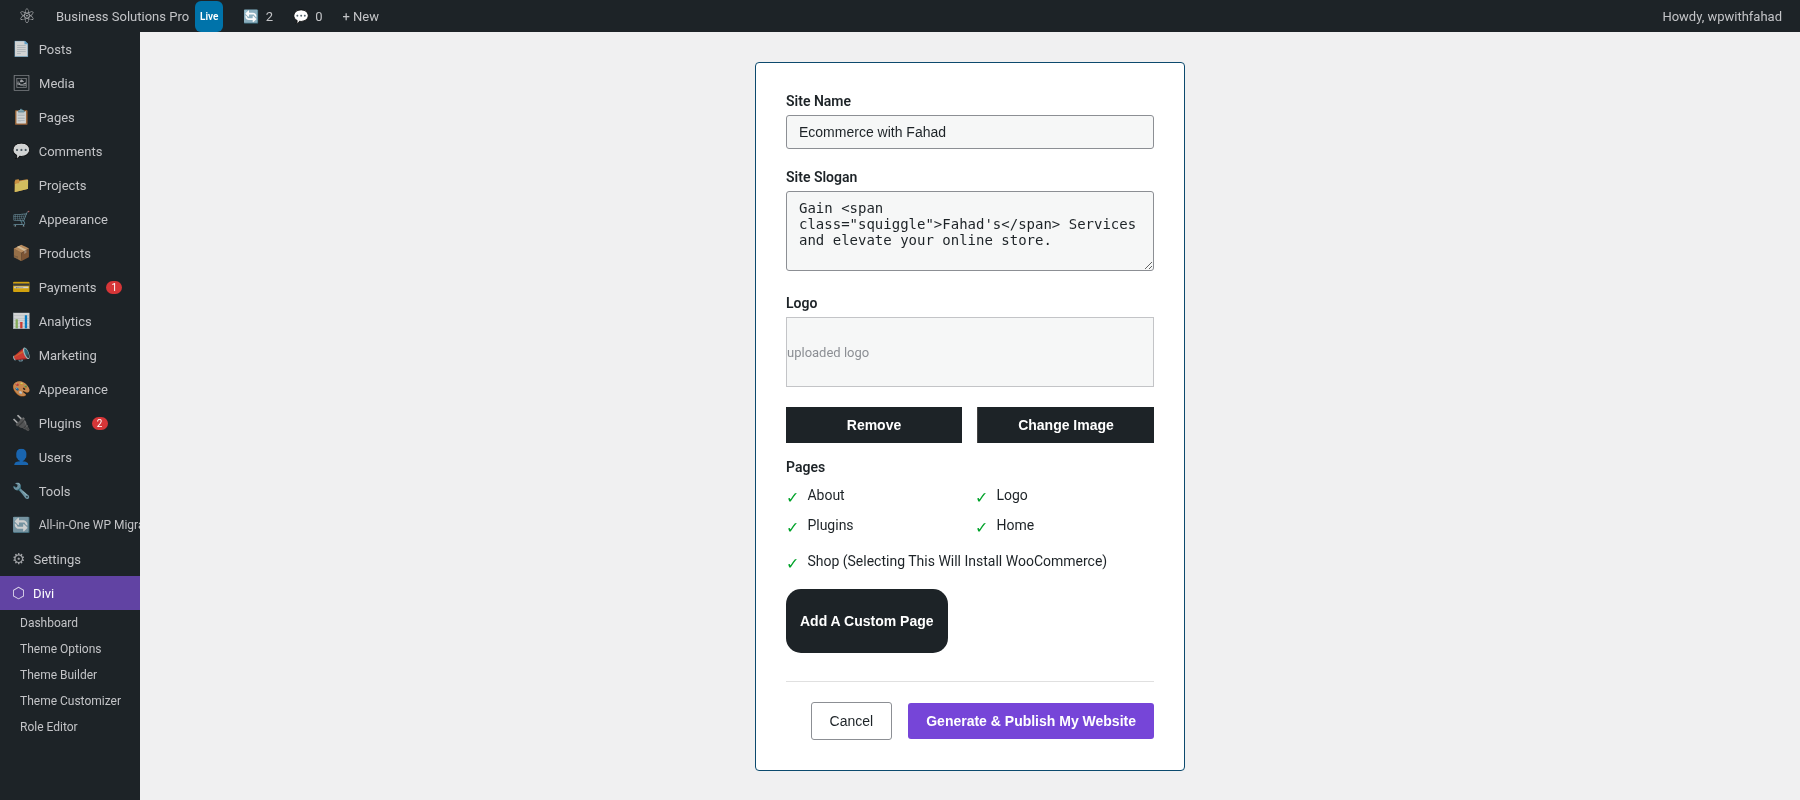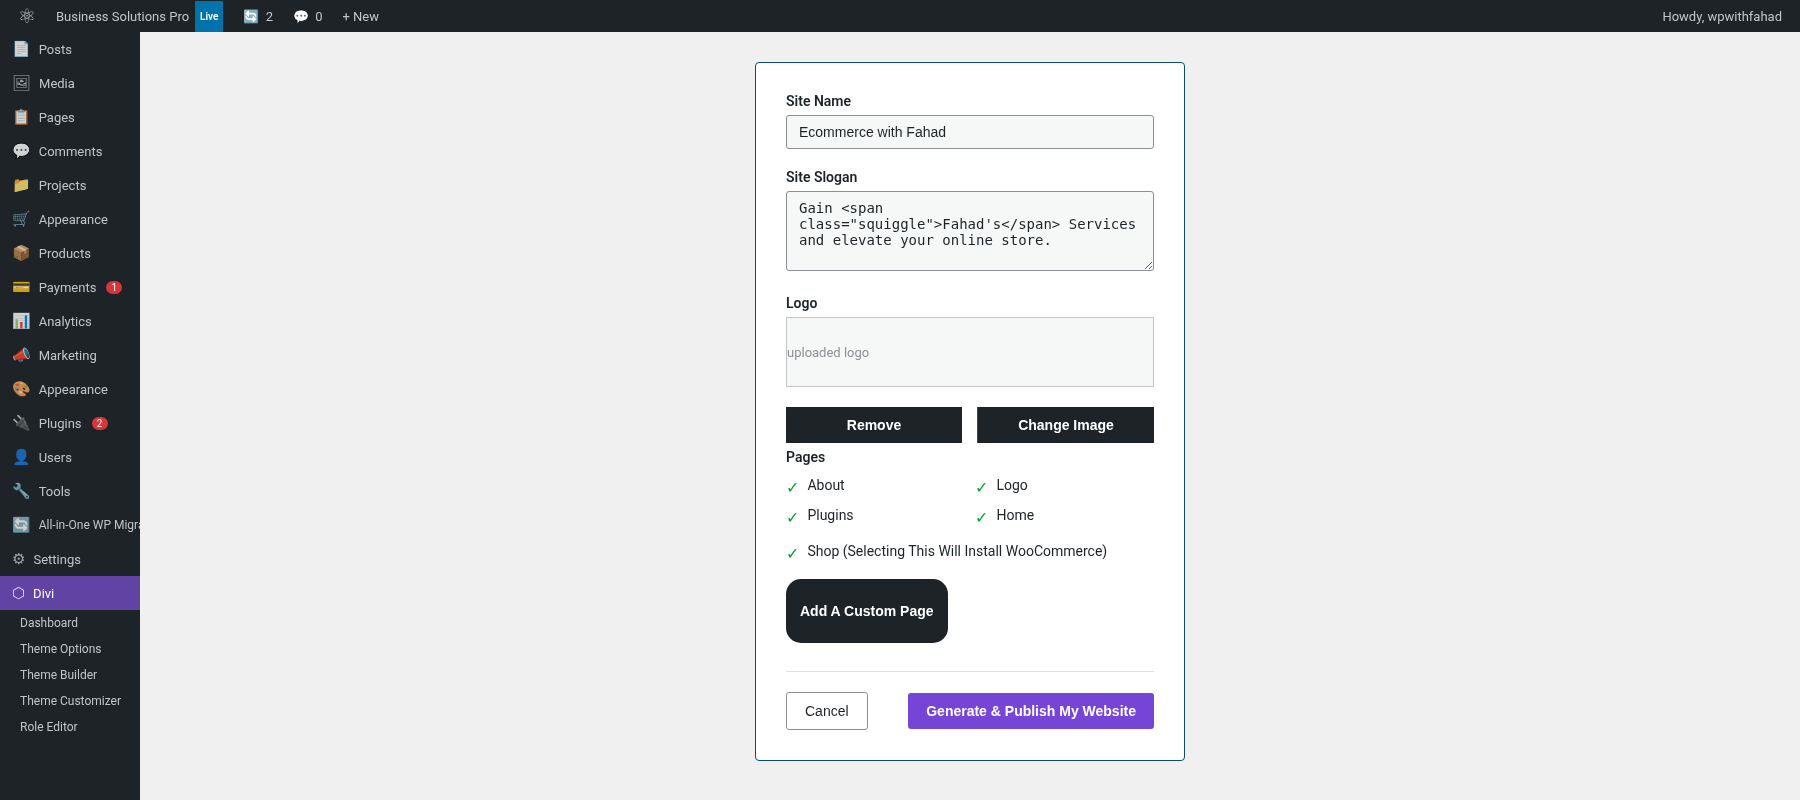--- a/index.html
+++ b/index.html
@@ -26,21 +26,21 @@
       cursor: pointer;
       color: #c3c4c7;
       font-size: 13px;
     }
     .adminbar-logo { font-size: 20px; color: #c3c4c7; }
     .live-badge {
       background: #0073aa;
       color: #fff;
       font-size: 10px;
       padding: 10px 5px;
-      border-radius: 1px;
+      border-radius: 6px;
       font-weight: 600;
     }
     .adminbar-right { margin-left: auto; text-align: right; }
 
     
     #main-layout {
       display: flex;
       flex: 1;
       overflow: hidden;
     }
@@ -147,21 +147,21 @@
       align-items: center;
       justify-content: flex-start;
       height: 70px;
       margin-bottom: 0;
       color: #8c8f94;
       font-size: 13px;
     }
     .logo-buttons {
       display: flex;
       gap: 15px;
-      margin-bottom: 6px;
+      margin-bottom: 16px;
     }
     .btn-remove {
       flex: 1;
       padding: 10px;
       background: #1d2327;
       color: #fff;
       border: none;
       font-size: 14px;
       font-weight: 600;
       cursor: pointer;
@@ -215,21 +215,21 @@
       font-weight: 600;
       cursor: pointer;
       border-radius: 15px;
       margin-bottom: 24px;
     }
 
     
     .modal-footer {
       display: flex;
       align-items: center;
-      justify-content: space-between;
+      justify-content: flex-end;
       gap: 16px;
       border-top: 1px solid #e0e0e0;
       padding-top: 20px;
       margin-top: 4px;
     }
     .btn-cancel {
       padding: 10px 18px;
       background: #fff;
       color: #1d2327;
       border: 1px solid #8c8f94;

